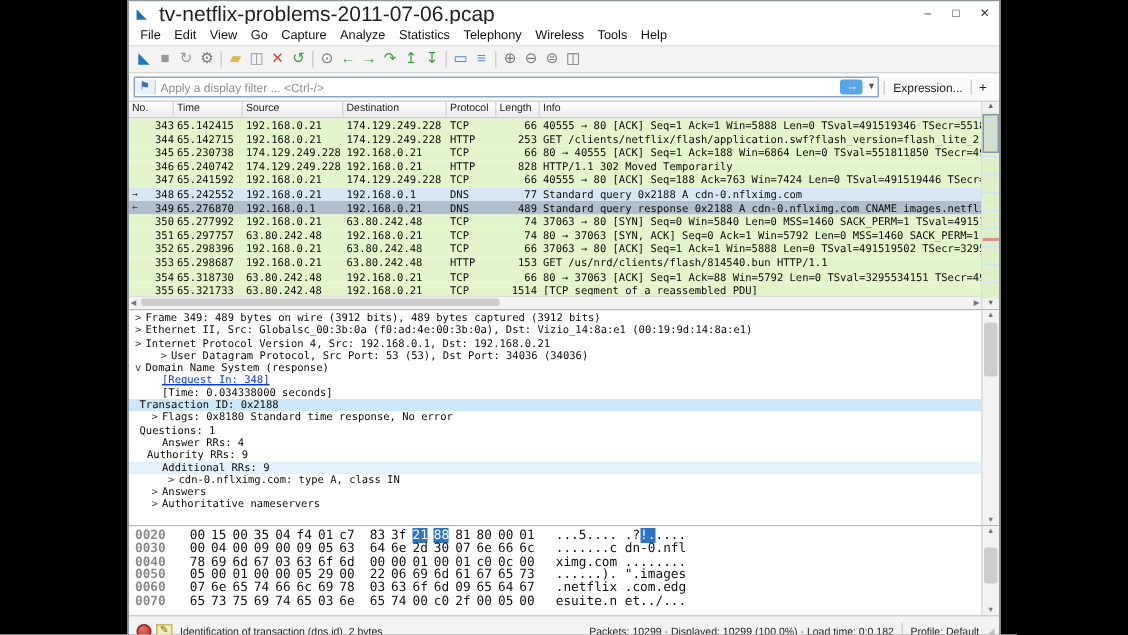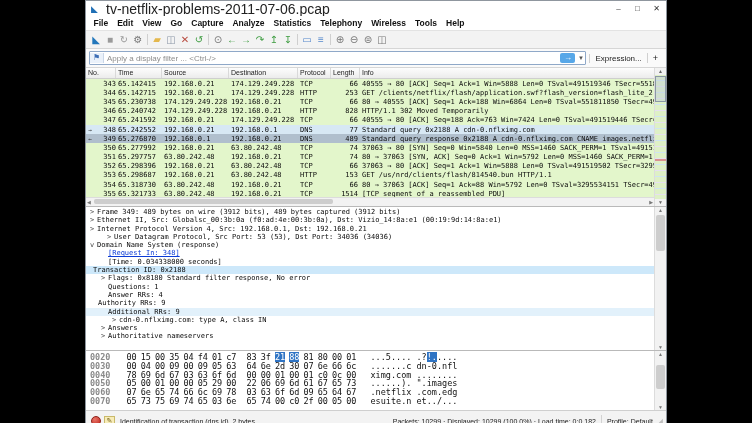--- a/index.html
+++ b/index.html
@@ -9,21 +9,21 @@
        border:1px solid #8f969e;box-sizing:border-box;display:flex;flex-direction:column;}
 
   
   .titlebar{height:15px;display:flex;align-items:center;background:#fff;flex:0 0 auto;}
   .app-icon{width:11px;height:10px;margin:0 4px 0 5px;color:#1f6fb5;font-size:9px;line-height:10px;}
   .title-text{font-size:14px;color:#222;flex:1;white-space:nowrap;overflow:hidden;}
   .win-btn{width:19px;text-align:center;font-size:8px;color:#333;line-height:15px;}
 
   
   .menubar{height:14px;display:flex;align-items:center;background:#fff;padding-left:3px;flex:0 0 auto;}
-  .menu-item{font-size:8.5px;color:#111;padding:0 4.5px;line-height:14px;white-space:nowrap;font-weight:bold;}
+  .menu-item{font-size:8.5px;color:#111;padding:0 4.5px;line-height:14px;white-space:nowrap;}
 
   
   .toolbar{height:17px;background:#f3f3f3;border-top:1px solid #e3e3e3;border-bottom:1px solid #d6d6d6;
            display:flex;align-items:center;padding-left:3px;flex:0 0 auto;}
   .tb-icon{width:14px;text-align:center;font-size:10px;line-height:15px;}
   .tb-sep{width:1px;height:11px;background:#cfcfcf;margin:0 2px;}
 
   
   .filterbar{height:16px;display:flex;align-items:center;background:#fafafa;
              border-bottom:1px solid #d6d6d6;padding:1px 3px;flex:0 0 auto;}
@@ -216,22 +216,22 @@
   <div class="details">
     <div class="dlines" id="dlines">
         <div class="dline" style="padding-left: 4px;"><span class="dexp">&gt;</span><span>Frame 349: 489 bytes on wire (3912 bits), 489 bytes captured (3912 bits)</span></div>
         <div class="dline" style="padding-left: 4px;"><span class="dexp">&gt;</span><span>Ethernet II, Src: Globalsc_00:3b:0a (f0:ad:4e:00:3b:0a), Dst: Vizio_14:8a:e1 (00:19:9d:14:8a:e1)</span></div>
         <div class="dline" style="padding-left: 4px;"><span class="dexp">&gt;</span><span>Internet Protocol Version 4, Src: 192.168.0.1, Dst: 192.168.0.21</span></div>
         <div class="dline" style="padding-left: 21px;"><span class="dexp">&gt;</span><span>User Datagram Protocol, Src Port: 53 (53), Dst Port: 34036 (34036)</span></div>
         <div class="dline" style="padding-left: 4px;"><span class="dexp">v</span><span>Domain Name System (response)</span></div>
         <div class="dline" style="padding-left: 15px;"><span class="dexp"> </span><span class="link-text">[Request In: 348]</span></div>
         <div class="dline" style="padding-left: 15px;"><span class="dexp"> </span><span>[Time: 0.034338000 seconds]</span></div>
         <div class="dline selected" style=""><span class="dexp"> </span><span>Transaction ID: 0x2188</span></div>
-        <div class="dline" style="padding-left: 15px;"><span class="dexp">&gt;</span><span>Flags: 0x8180 Standard filter response, No error</span></div>
-        <div class="dline" style="padding-left: 15px;"><span class="dexp"> </span><span>Questions: 1</span></div>
+        <div class="dline" style="padding-left: 15px;"><span class="dexp">&gt;</span><span>Flags: 0x8180 Standard time response, No error</span></div>
+        <div class="dline" style=""><span class="dexp"> </span><span>Questions: 1</span></div>
         <div class="dline" style="padding-left: 15px;"><span class="dexp"> </span><span>Answer RRs: 4</span></div>
         <div class="dline" style="padding-left: 5px;"><span class="dexp"> </span><span>Authority RRs: 9</span></div>
         <div class="dline hover" style="padding-left: 15px;"><span class="dexp"> </span><span>Additional RRs: 9</span></div>
         <div class="dline" style="padding-left: 26px;"><span class="dexp">&gt;</span><span>cdn-0.nflximg.com: type A, class IN</span></div>
         <div class="dline" style="padding-left: 15px;"><span class="dexp">&gt;</span><span>Answers</span></div>
         <div class="dline" style="padding-left: 15px;"><span class="dexp">&gt;</span><span>Authoritative nameservers</span></div>
       </div>
     <div class="vscroll-plain">
       <div class="vp-up">▲</div>
       <div class="vp-thumb" style="top:8px;height:36px;"></div>

